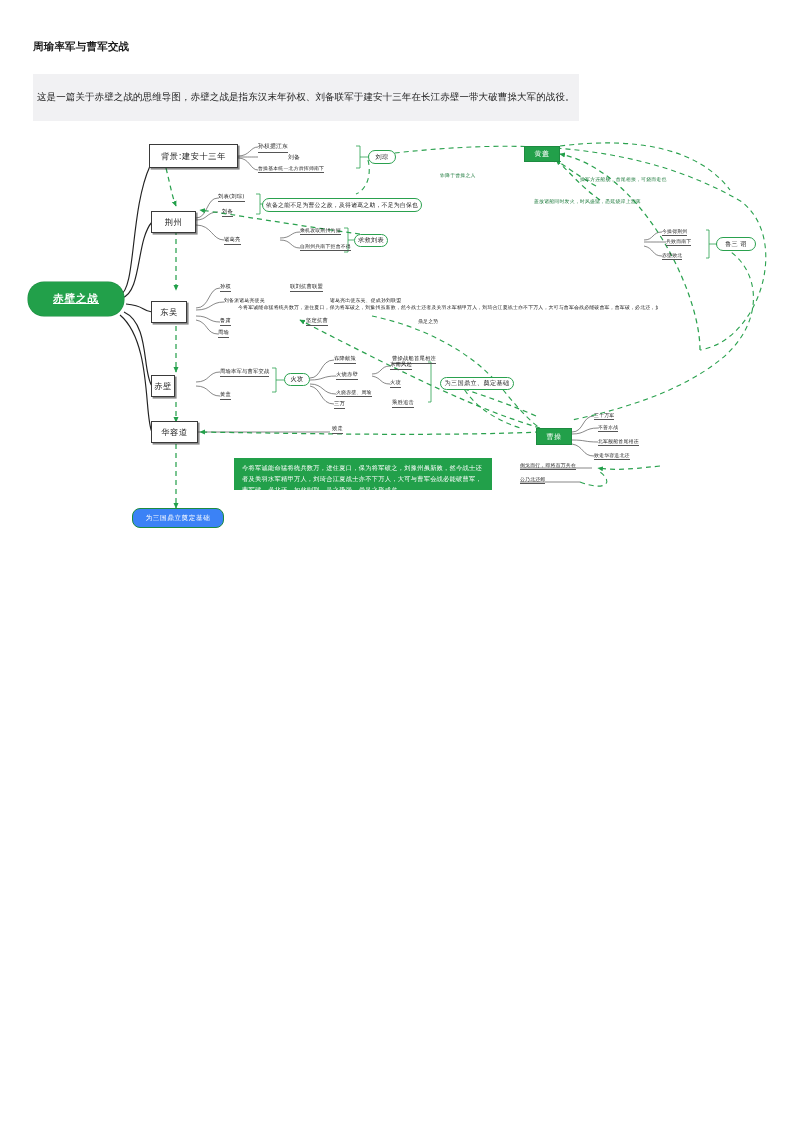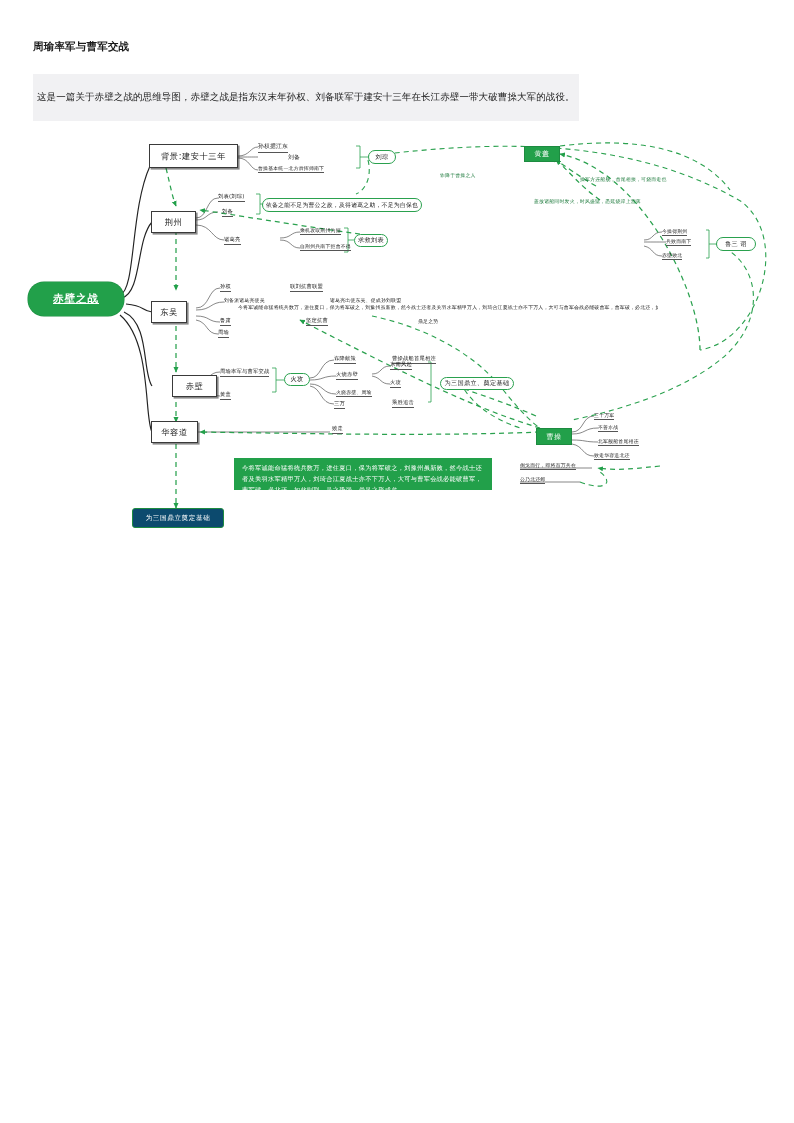--- a/index.html
+++ b/index.html
@@ -50,21 +50,21 @@
   .leaf.nb{border-bottom:none;}
   .leaf.sm{font-size:5.3px;}
   .leaf.xs{font-size:4.9px;}
 
   
   .quote-block{position:absolute;background:#22a04a;color:#ffffff;
                font-size:6.2px;line-height:1.75;letter-spacing:.3px;
                padding:5px 8px;box-sizing:border-box;}
 
   
-  .result{background:#0c4a6e;color:#ffffff;border-radius:3px;
+  .result{background:#3b82f6;color:#ffffff;border-radius:8px;
           font-size:6.6px;letter-spacing:.6px;border:1px solid #1d8b40;}
 </style>
 </head>
 <body>
 
 <div class="page">
 
   <div class="doc-title">周瑜率军与曹军交战</div>
 
   <div class="doc-desc">这是一篇关于赤壁之战的思维导图，赤壁之战是指东汉末年孙权、刘备联军于建安十三年在长江赤壁一带大破曹操大军的战役。</div>
@@ -234,21 +234,21 @@
     <div class="leaf sm" style="left:220px;top:173px;">孙权</div>
     <div class="leaf nb xs" style="left:224px;top:187px;">刘备派诸葛亮使吴</div>
     <div class="leaf sm" style="left:220px;top:207px;">鲁肃</div>
     <div class="leaf sm" style="left:218px;top:219px;">周瑜</div>
     <div class="leaf sm" style="left:290px;top:173px;">联刘抗曹联盟</div>
     <div class="leaf nb xs" style="left:330px;top:187px;">诸葛亮出使东吴、促成孙刘联盟</div>
     <div class="leaf sm" style="left:306px;top:207px;">坚定抗曹</div>
     <div class="leaf nb xs" style="left:238px;top:194px;width:420px;overflow:hidden;">今将军诚能命猛将统兵数万，进住夏口，保为将军破之，刘豫州虽新败，然今战士还者及关羽水军精甲万人，刘琦合江夏战士亦不下万人，大可与曹军会战必能破曹军，曹军破，必北还，如此则荆、吴之势强，鼎足之形成矣</div>
     <div class="leaf nb xs" style="left:418px;top:208px;">鼎足之势</div>
 
-    <div class="node box1" style="left:151px;top:265px;width:45px;height:22px;margin-left:21px;">
+    <div class="node box1" style="left:151px;top:265px;width:24px;height:22px;">
       <span>赤壁</span>
     </div>
     <div class="leaf sm" style="left:220px;top:258px;">周瑜率军与曹军交战</div>
     <div class="leaf sm" style="left:220px;top:281px;">黄盖</div>
     <div class="node gcap" style="left:284px;top:263px;width:26px;height:13px;">
       <span>火攻</span>
     </div>
     <div class="leaf sm" style="left:334px;top:245px;">诈降献策</div>
     <div class="leaf sm" style="left:392px;top:245px;">曹操战船首尾相连</div>
     <div class="leaf sm" style="left:336px;top:261px;">火烧赤壁</div>

